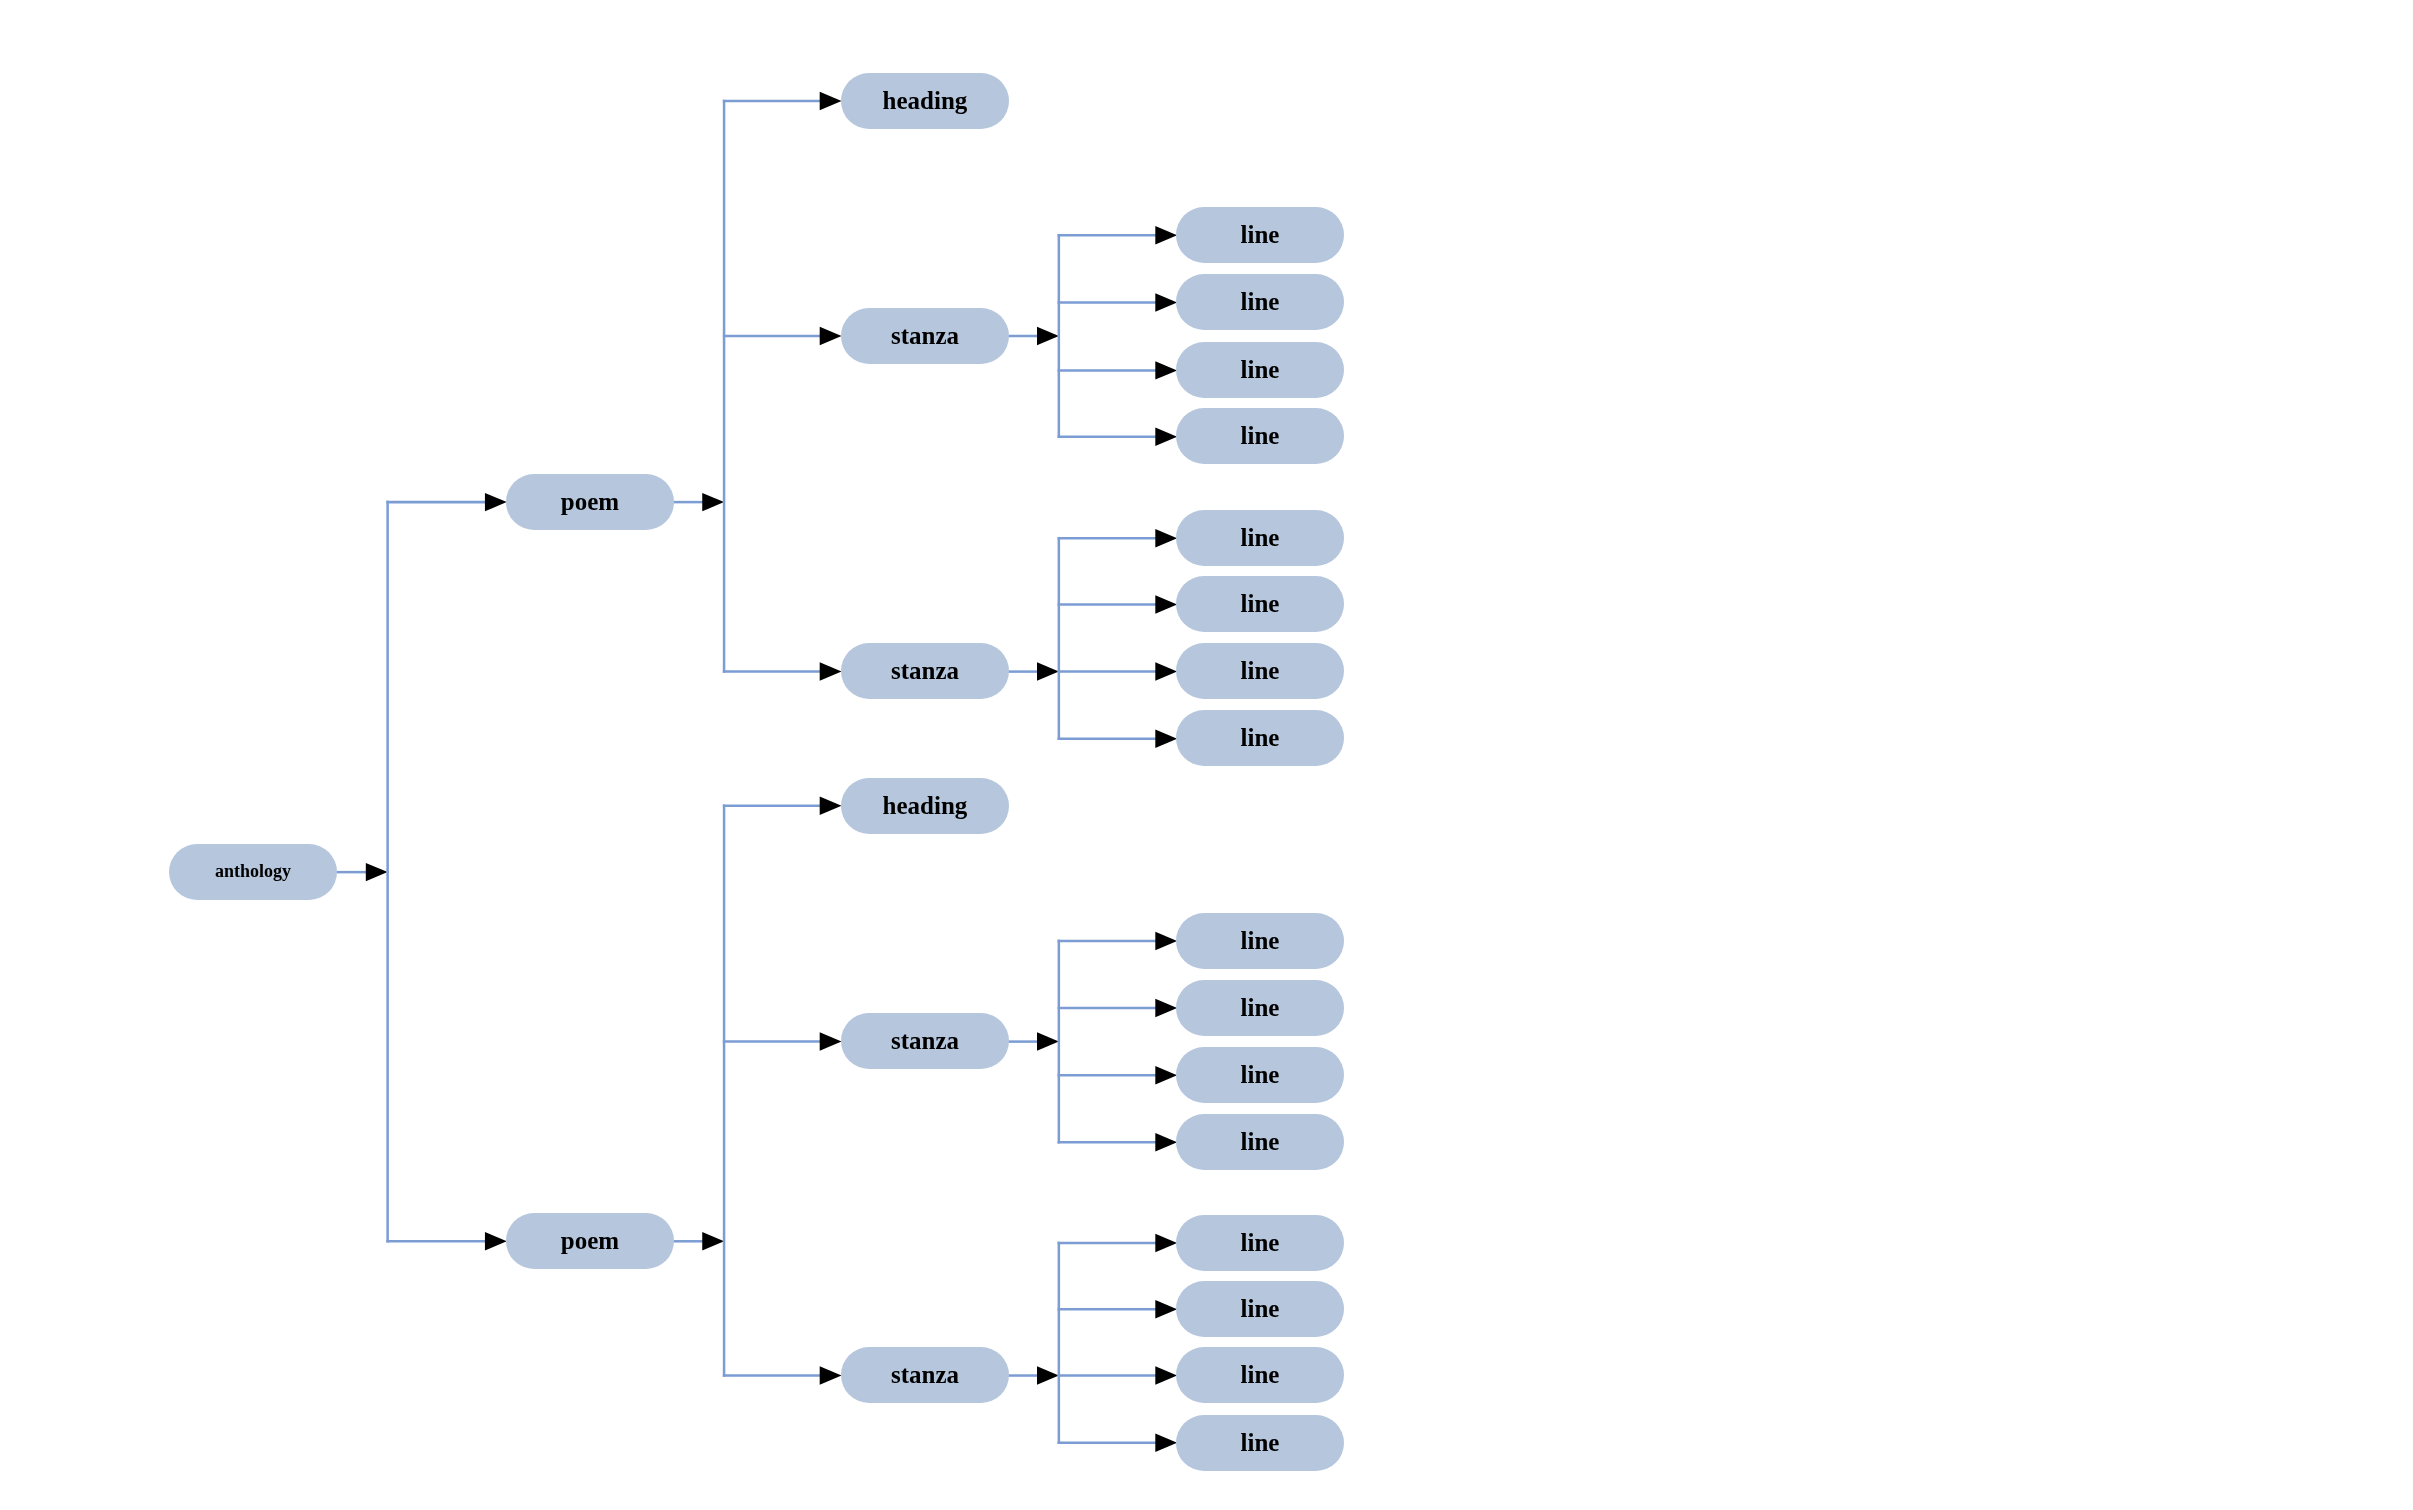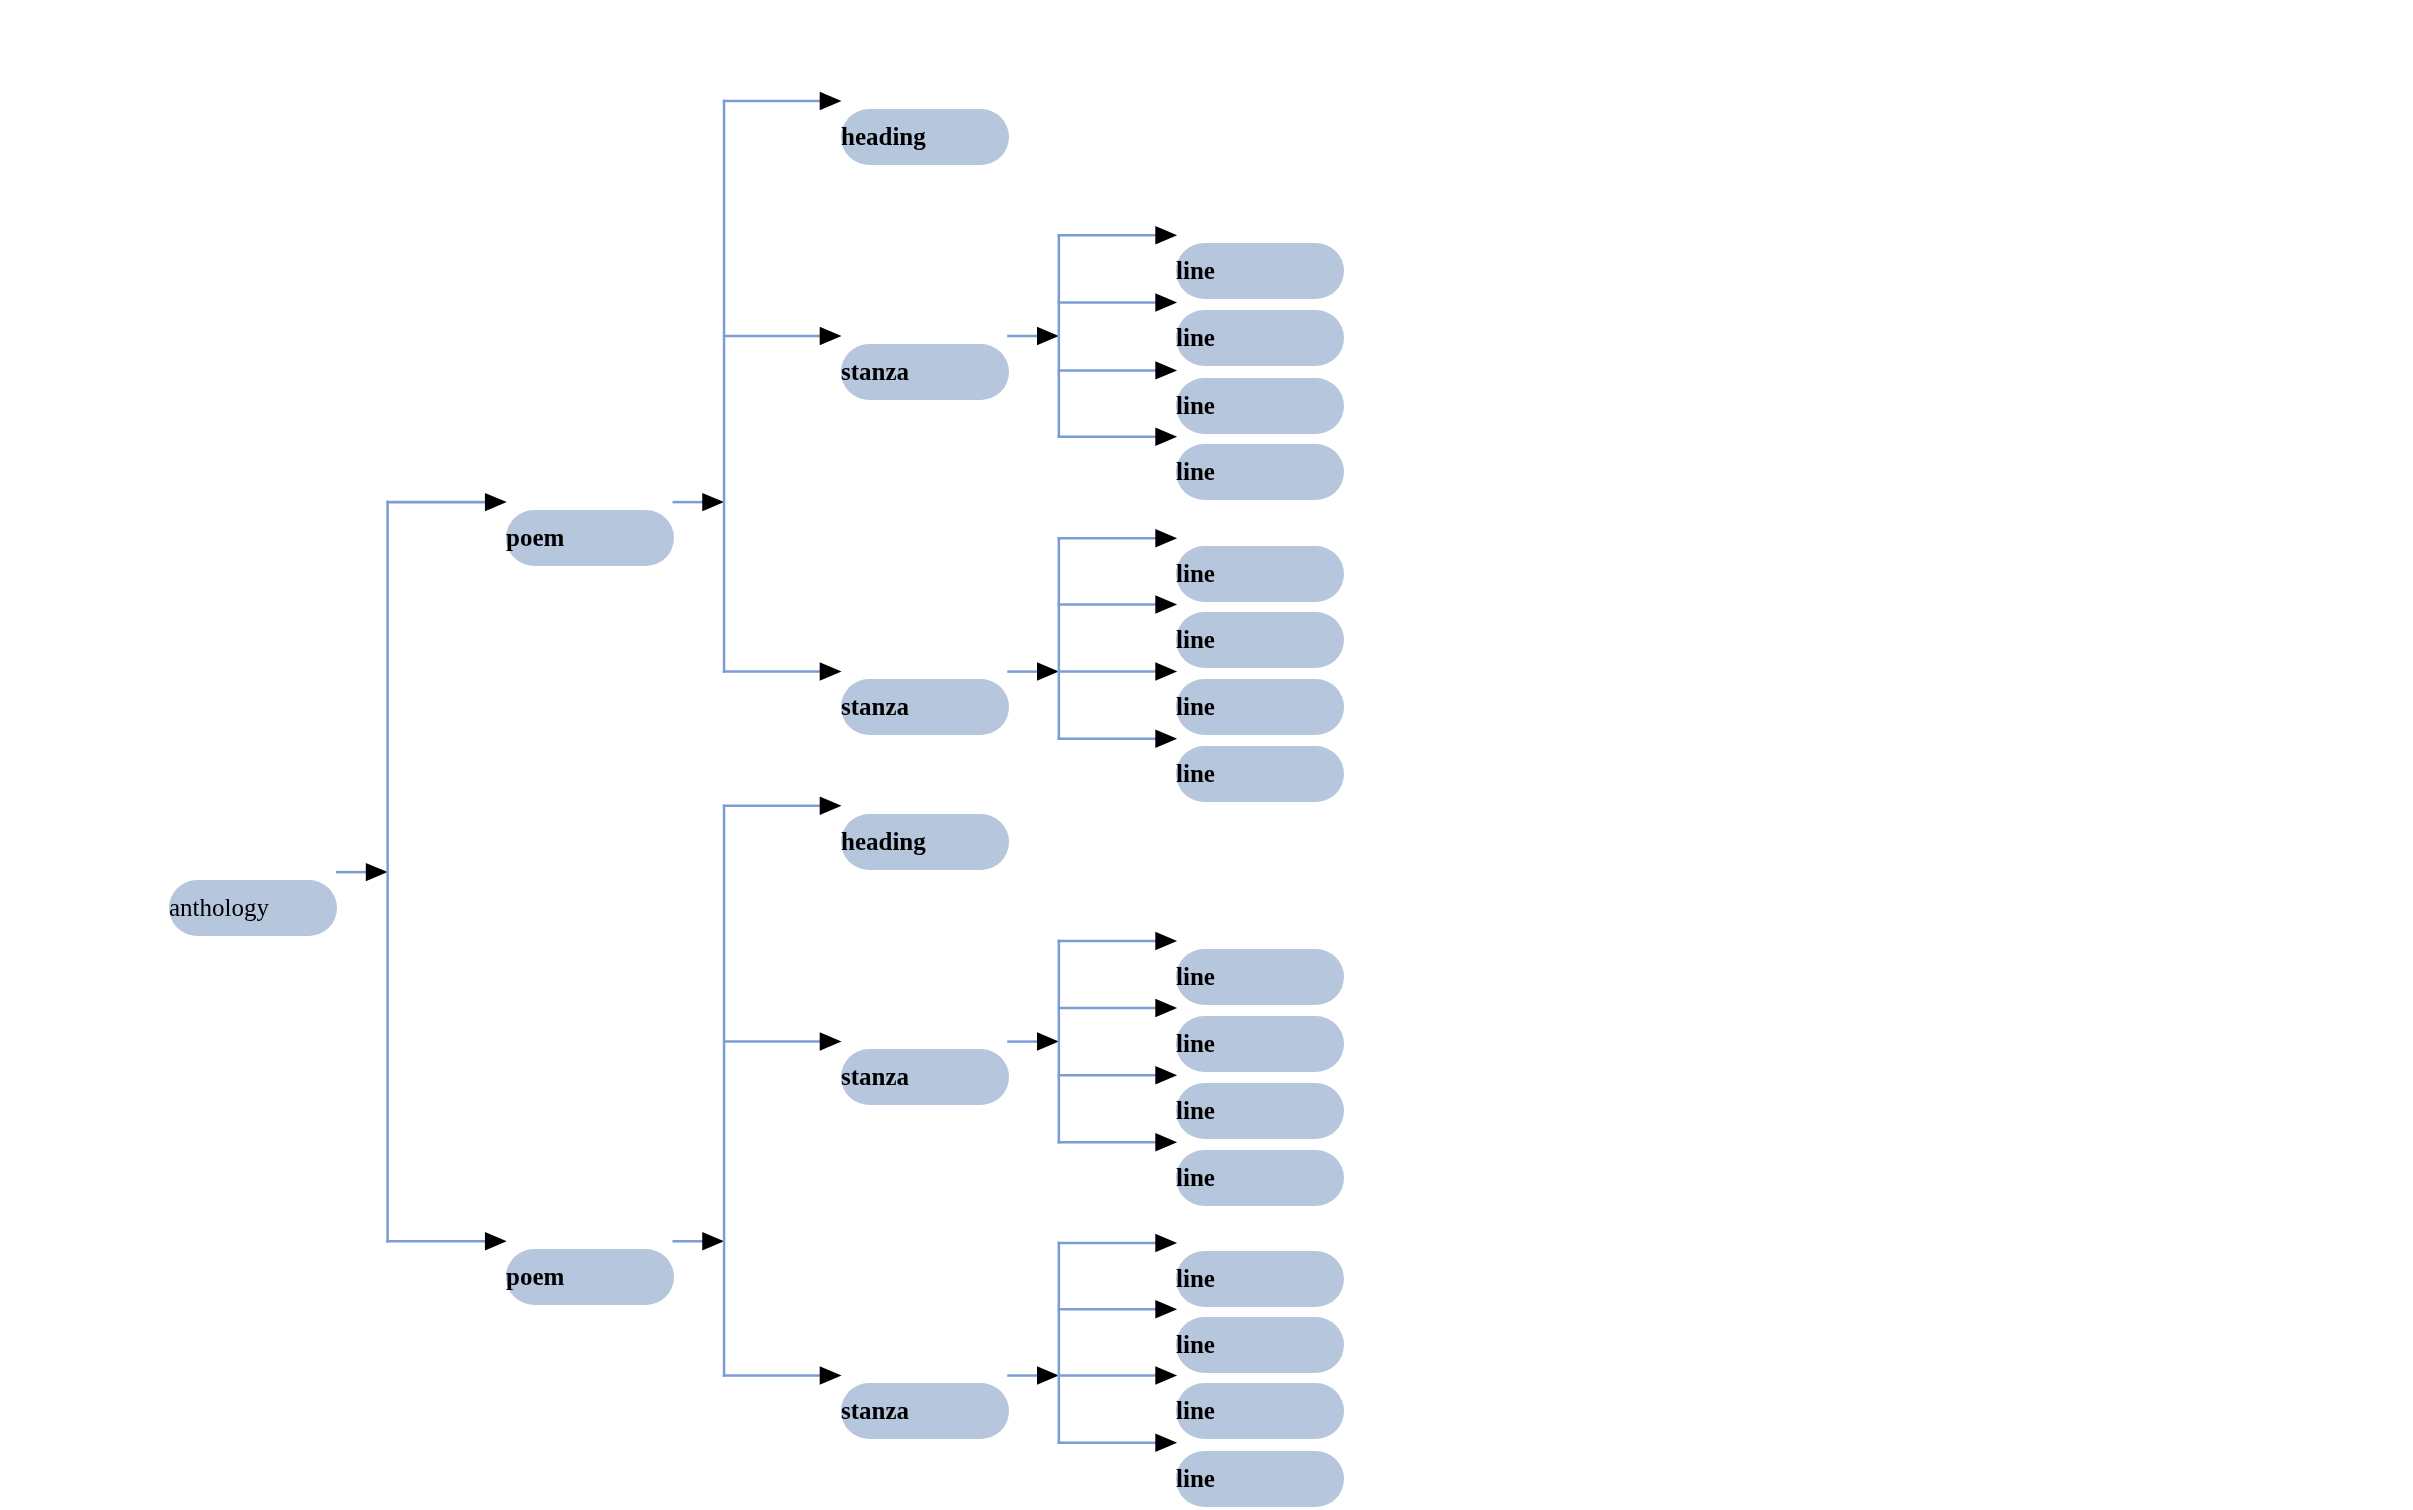--- a/index.html
+++ b/index.html
@@ -18,22 +18,22 @@
   #edge-layer {
     position: absolute;
     left: 0;
     top: 0;
   }
   .node {
     position: absolute;
     transform: translate(-50%, -50%);
     display: flex;
     align-items: center;
+    justify-content: center;
     box-sizing: border-box;
-    margin-top: 36px;
   }
   .node span {
     font-weight: bold;
     line-height: 1;
     padding-bottom: 1.7px;
   }
 </style>
 </head>
 <body>
 
@@ -104,21 +104,21 @@
       <polygon points="1403,1481 1377,1470 1377,1492" fill="#000000"></polygon>
       <line x1="1262" y1="1560" x2="1378" y2="1560" stroke="#7b9dd4" stroke-width="3" stroke-linecap="square"></line>
       <polygon points="1403,1560 1377,1549 1377,1571" fill="#000000"></polygon>
       <line x1="1262" y1="1639" x2="1378" y2="1639" stroke="#7b9dd4" stroke-width="3" stroke-linecap="square"></line>
       <polygon points="1403,1639 1377,1628 1377,1650" fill="#000000"></polygon>
       <line x1="1262" y1="1719" x2="1378" y2="1719" stroke="#7b9dd4" stroke-width="3" stroke-linecap="square"></line>
       <polygon points="1403,1719 1377,1708 1377,1730" fill="#000000"></polygon>
     </svg>
   <div id="node-layer">
       <div class="node" style="left: 253px; top: 872px; width: 168px; height: 56px; background: rgb(181, 198, 221); border-radius: 28px;">
-        <span style="font-size: 25px; font-weight: normal; color: rgb(0, 0, 0);">anthology</span>
+        <span style="font-size: 18px; font-weight: bold; color: rgb(0, 0, 0);">anthology</span>
       </div>
       <div class="node" style="left: 590px; top: 502px; width: 168px; height: 56px; background: rgb(181, 198, 221); border-radius: 28px;">
         <span style="font-size: 25px; font-weight: bold; color: rgb(0, 0, 0);">poem</span>
       </div>
       <div class="node" style="left: 925px; top: 101px; width: 168px; height: 56px; background: rgb(181, 198, 221); border-radius: 28px;">
         <span style="font-size: 25px; font-weight: bold; color: rgb(0, 0, 0);">heading</span>
       </div>
       <div class="node" style="left: 925px; top: 336px; width: 168px; height: 56px; background: rgb(181, 198, 221); border-radius: 28px;">
         <span style="font-size: 25px; font-weight: bold; color: rgb(0, 0, 0);">stanza</span>
       </div>

